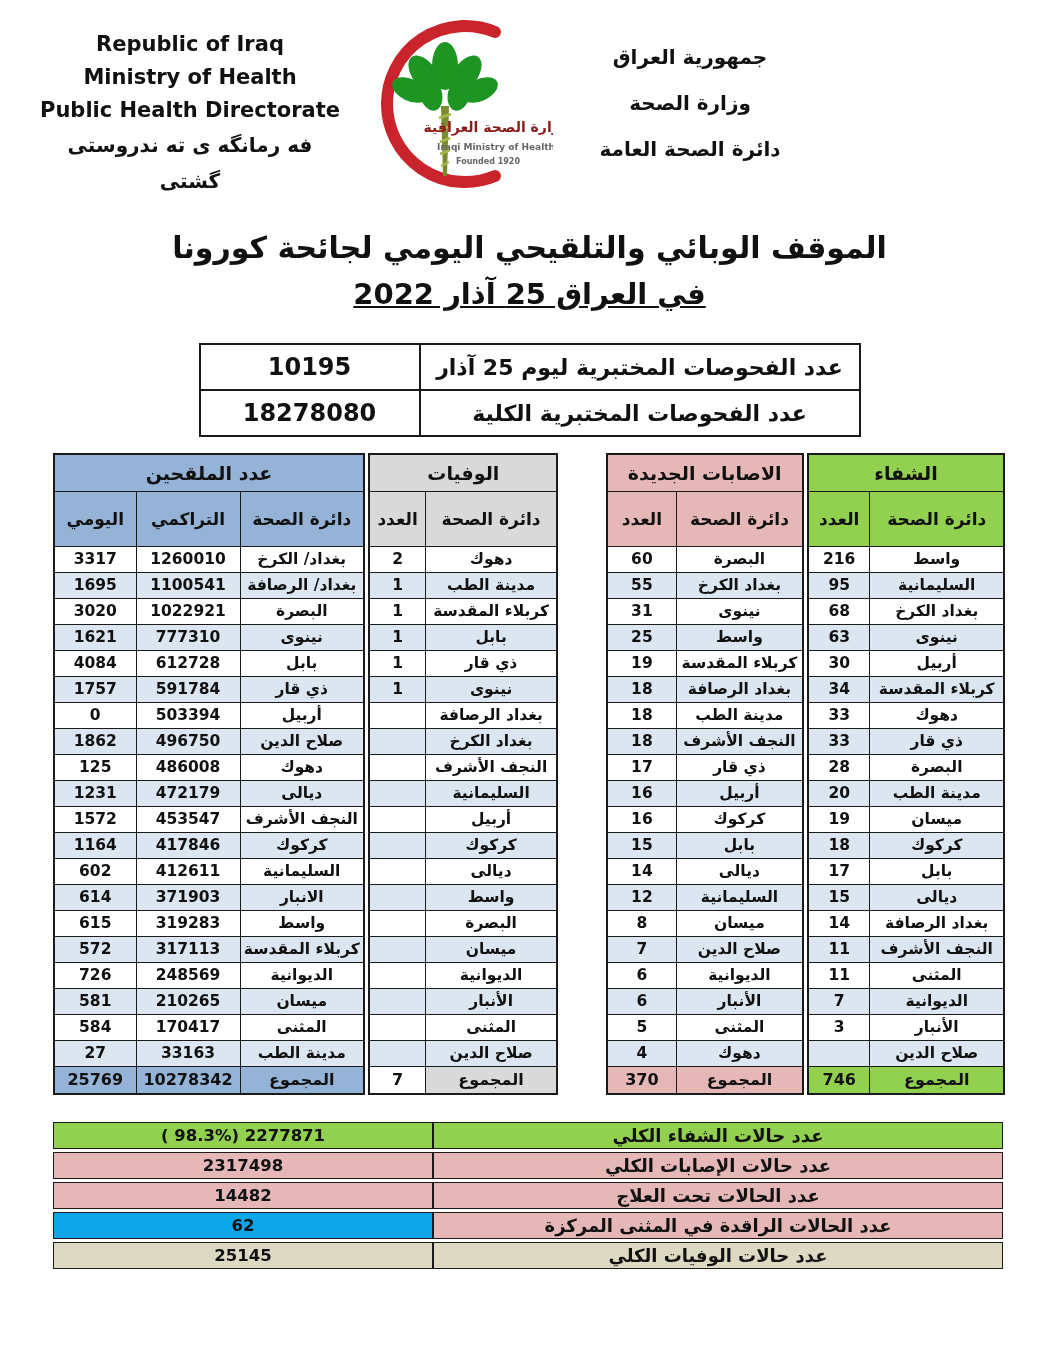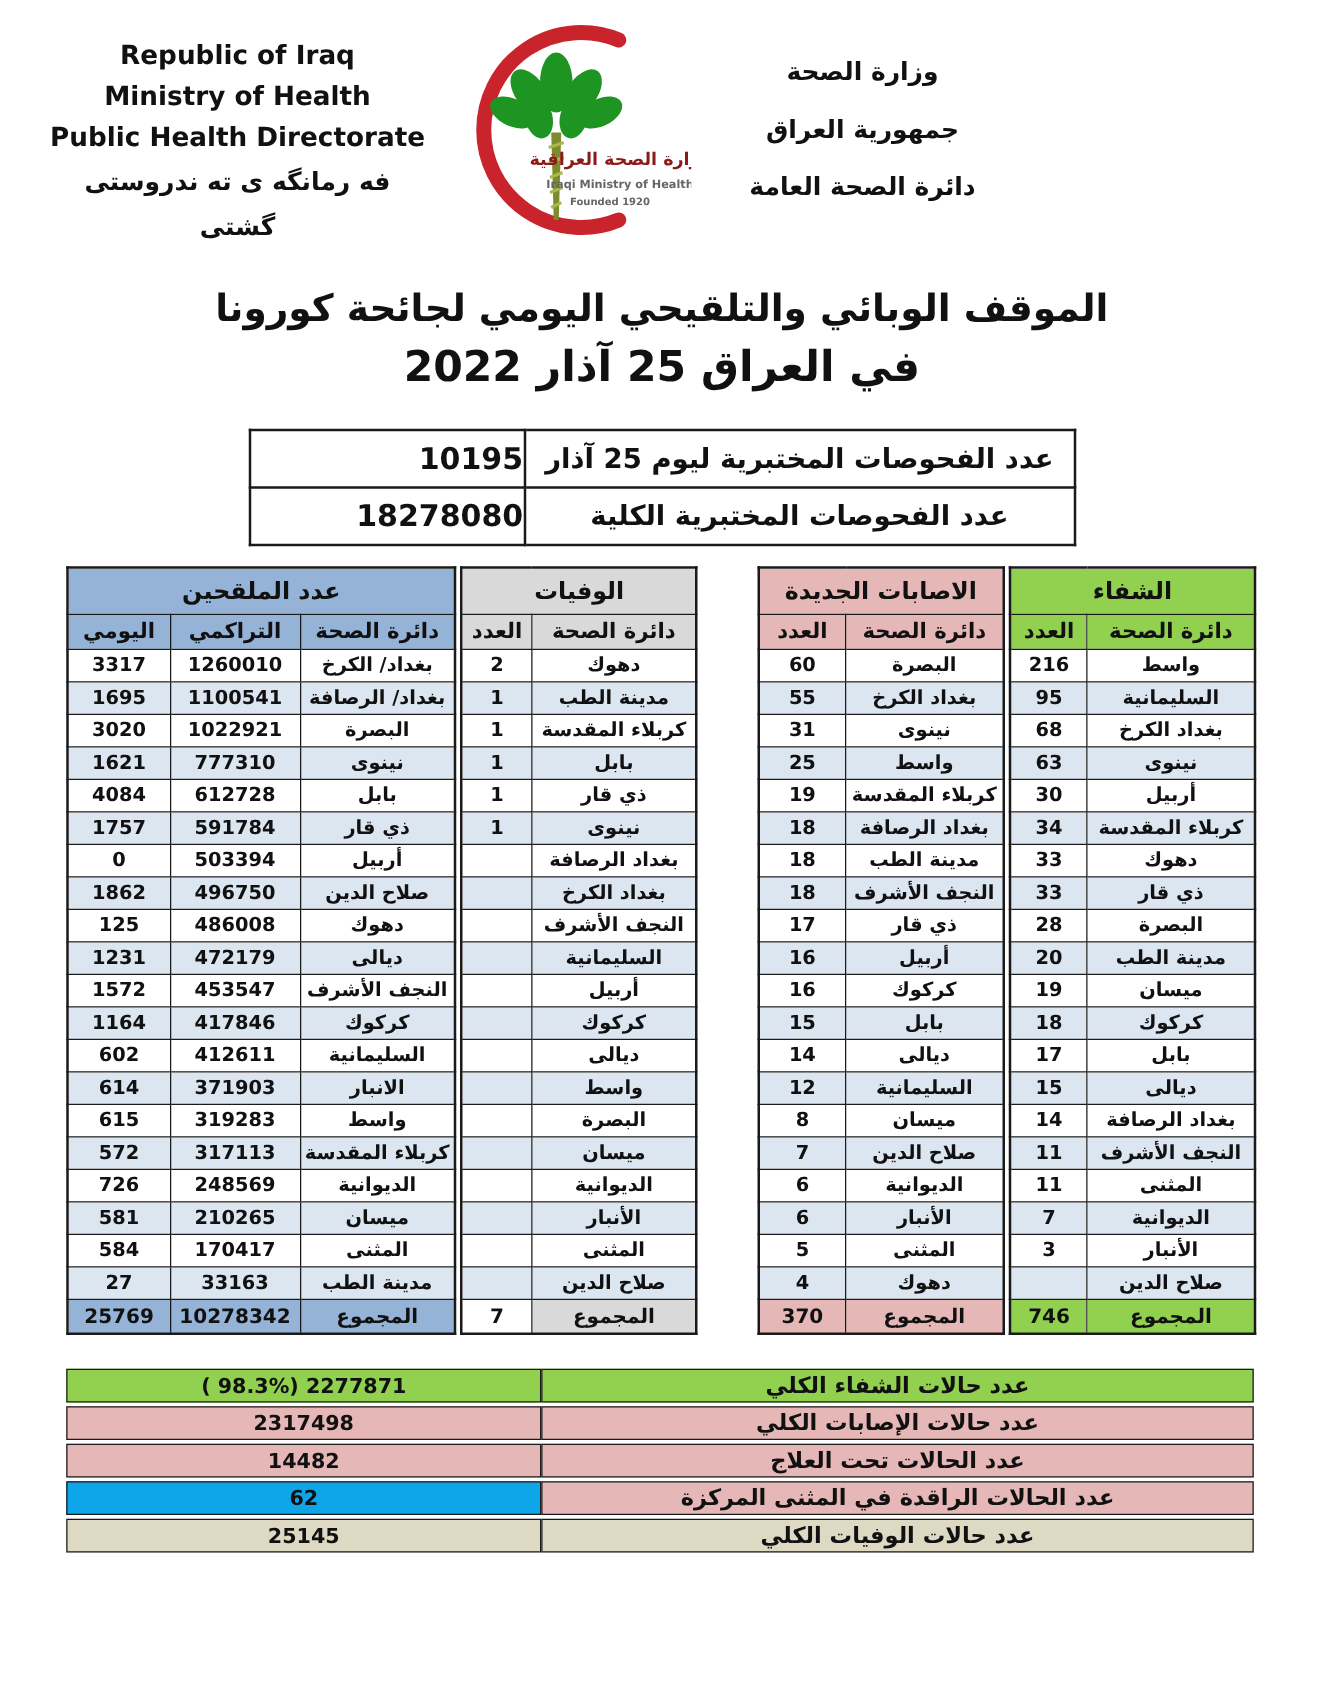--- a/index.html
+++ b/index.html
@@ -14,34 +14,34 @@
   .hdr-en { width:300px; text-align:center; padding-top:14px; }
   .hdr-en .en-line { font-size:21px; font-weight:bold; line-height:33px; }
   .hdr-en .ku-line { font-size:20px; font-weight:bold; line-height:36px; direction:rtl; }
   .hdr-logo { width:220px; display:flex; justify-content:center; }
   .hdr-ar { width:260px; text-align:center; padding-top:20px; direction:rtl; }
   .hdr-ar .ar-line { font-size:20px; font-weight:bold; line-height:46px; }
 
   
   .doc-title { text-align:center; direction:rtl; margin-top:26px; }
   .doc-title .t1 { font-size:30px; font-weight:bold; line-height:46px; }
-  .doc-title .t2 { font-size:34px; font-weight:bold; line-height:46px; }
+  .doc-title .t2 { font-size:29px; font-weight:bold; line-height:46px;text-decoration:underline; }
 
   
   table.tests { border-collapse:collapse; width:660px; margin:26px auto 0 auto; table-layout:fixed; border:2px solid #1a1a1a; }
   table.tests td { border:2px solid #1a1a1a; height:46px; text-align:center; vertical-align:middle; font-weight:bold; }
   table.tests td.t-label { font-size:22px; direction:rtl; }
-  table.tests td.t-value { font-size:24px;text-align:right; }
+  table.tests td.t-value { font-size:24px; }
 
   
   .main-table { width:952px; margin:16px 0 0 53px; display:flex; flex-direction:row; justify-content:space-between; align-items:flex-start; }
   table.sec { border-collapse:collapse; table-layout:fixed; border:2px solid #1a1a1a; }
   table.sec td { border:1px solid #1a1a1a; text-align:center; vertical-align:middle; font-weight:bold; overflow:hidden; white-space:nowrap; }
   table.sec .sec-title td { height:37px; font-size:19px; direction:rtl; }
-  table.sec .sec-head td { height:28px; font-size:17px; direction:rtl; }
+  table.sec .sec-head td { height:55px; font-size:17px; direction:rtl; }
   table.sec tbody td { height:26px; font-size:15.5px; }
   table.sec tbody td.name { direction:rtl; font-size:15.5px; }
   table.sec tbody tr:nth-child(even) td { background:#DCE6F1; }
   table.sec tfoot td { height:28px; font-size:16px; }
   table.sec tfoot td.name { direction:rtl; }
   table.vacc { width:310px; }
   table.dths { width:188px; }
   table.newc { width:196px;margin-left:44px; }
   table.recv { width:196px; }
 
@@ -80,22 +80,22 @@
         </g>
         <path d="M93 92 L101 92 L99 162 L95 162 Z" fill="#7B8B2D"></path>
         <path d="M91 104 L103 100 M91 116 L103 112 M92 128 L102 124 M92 140 L102 136 M93 152 L101 148" stroke="#A8B84A" stroke-width="2.5" fill="none"></path>
         <text x="148" y="118" font-size="14" font-weight="bold" fill="#8B1A1A" text-anchor="middle" direction="rtl">وزارة الصحة العراقية</text>
         <text x="148" y="136" font-size="9" font-weight="bold" fill="#666666" text-anchor="middle">Iraqi Ministry of Health</text>
         <text x="140" y="150" font-size="8" font-weight="bold" fill="#666666" text-anchor="middle">Founded 1920</text>
       </svg>
     </div>
 
     <div class="hdr-ar">
+      <div class="ar-line">جمهورية العراق</div>
       <div class="ar-line">وزارة الصحة</div>
-      <div class="ar-line">جمهورية العراق</div>
       <div class="ar-line">دائرة الصحة العامة</div>
     </div>
   </div>
 
   <div class="doc-title">
     <div class="t1">الموقف الوبائي والتلقيحي اليومي لجائحة كورونا</div>
     <div class="t2">في العراق  25  آذار  2022</div>
   </div>
 
   <table class="tests">

